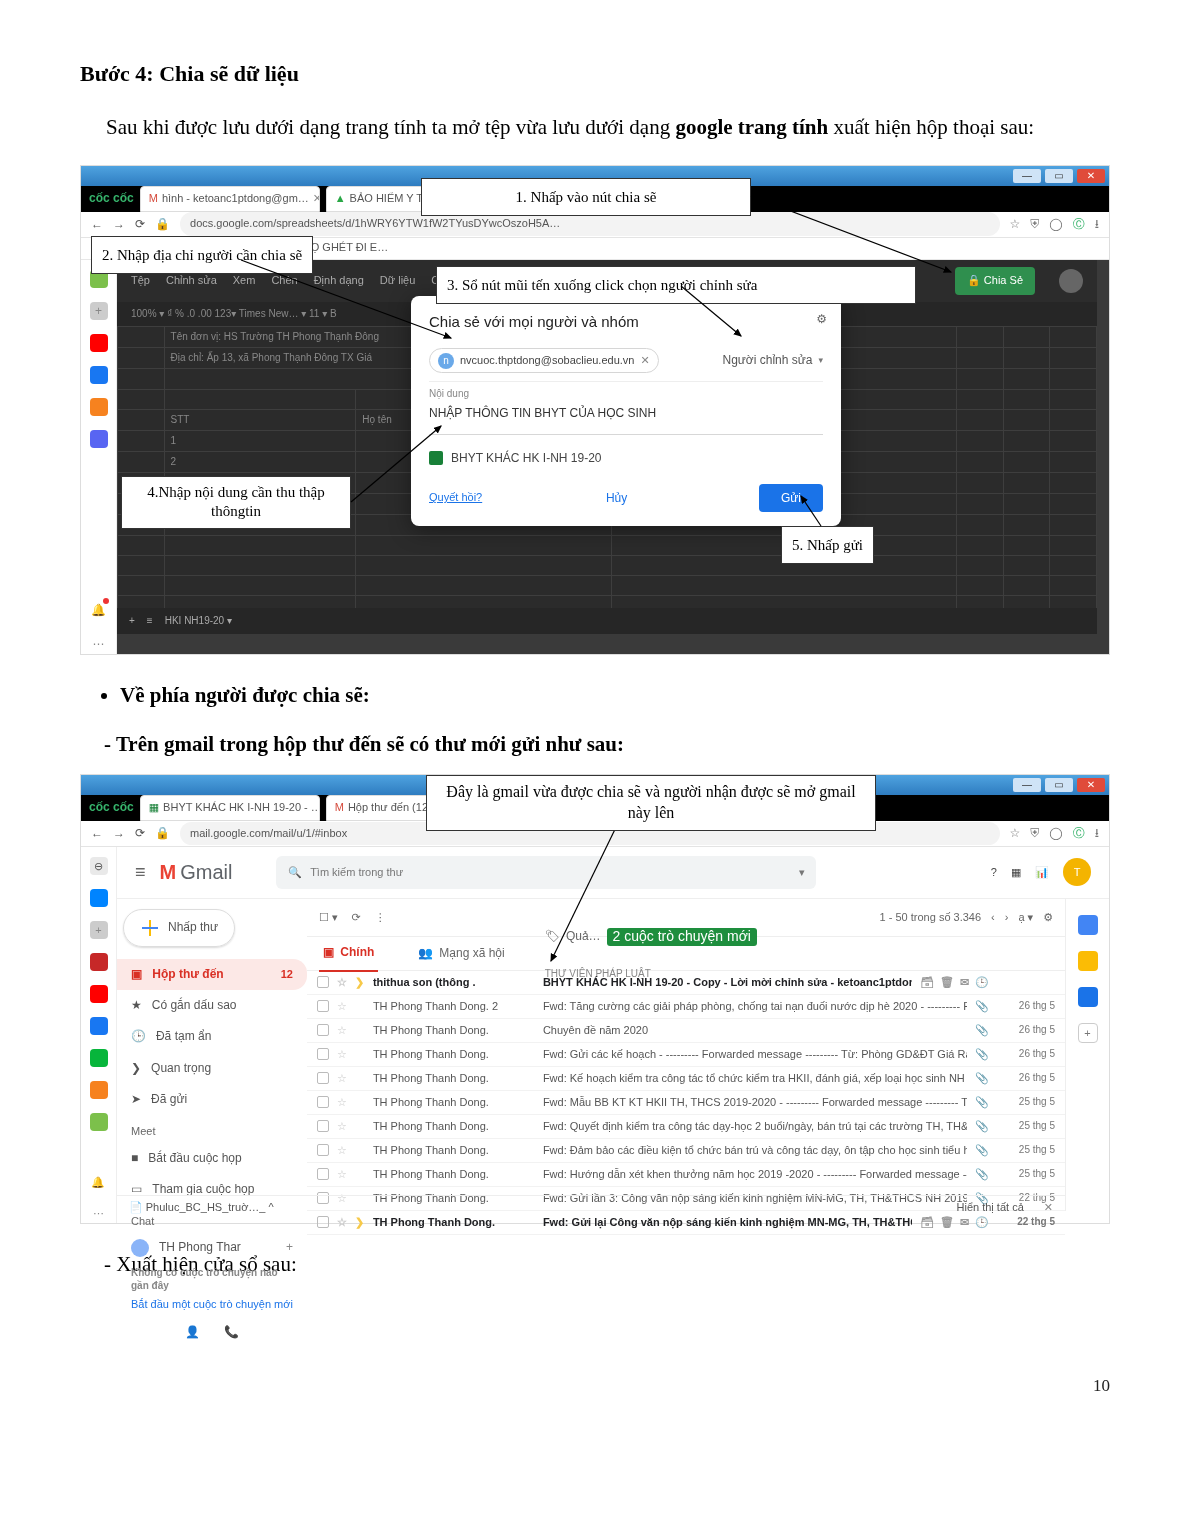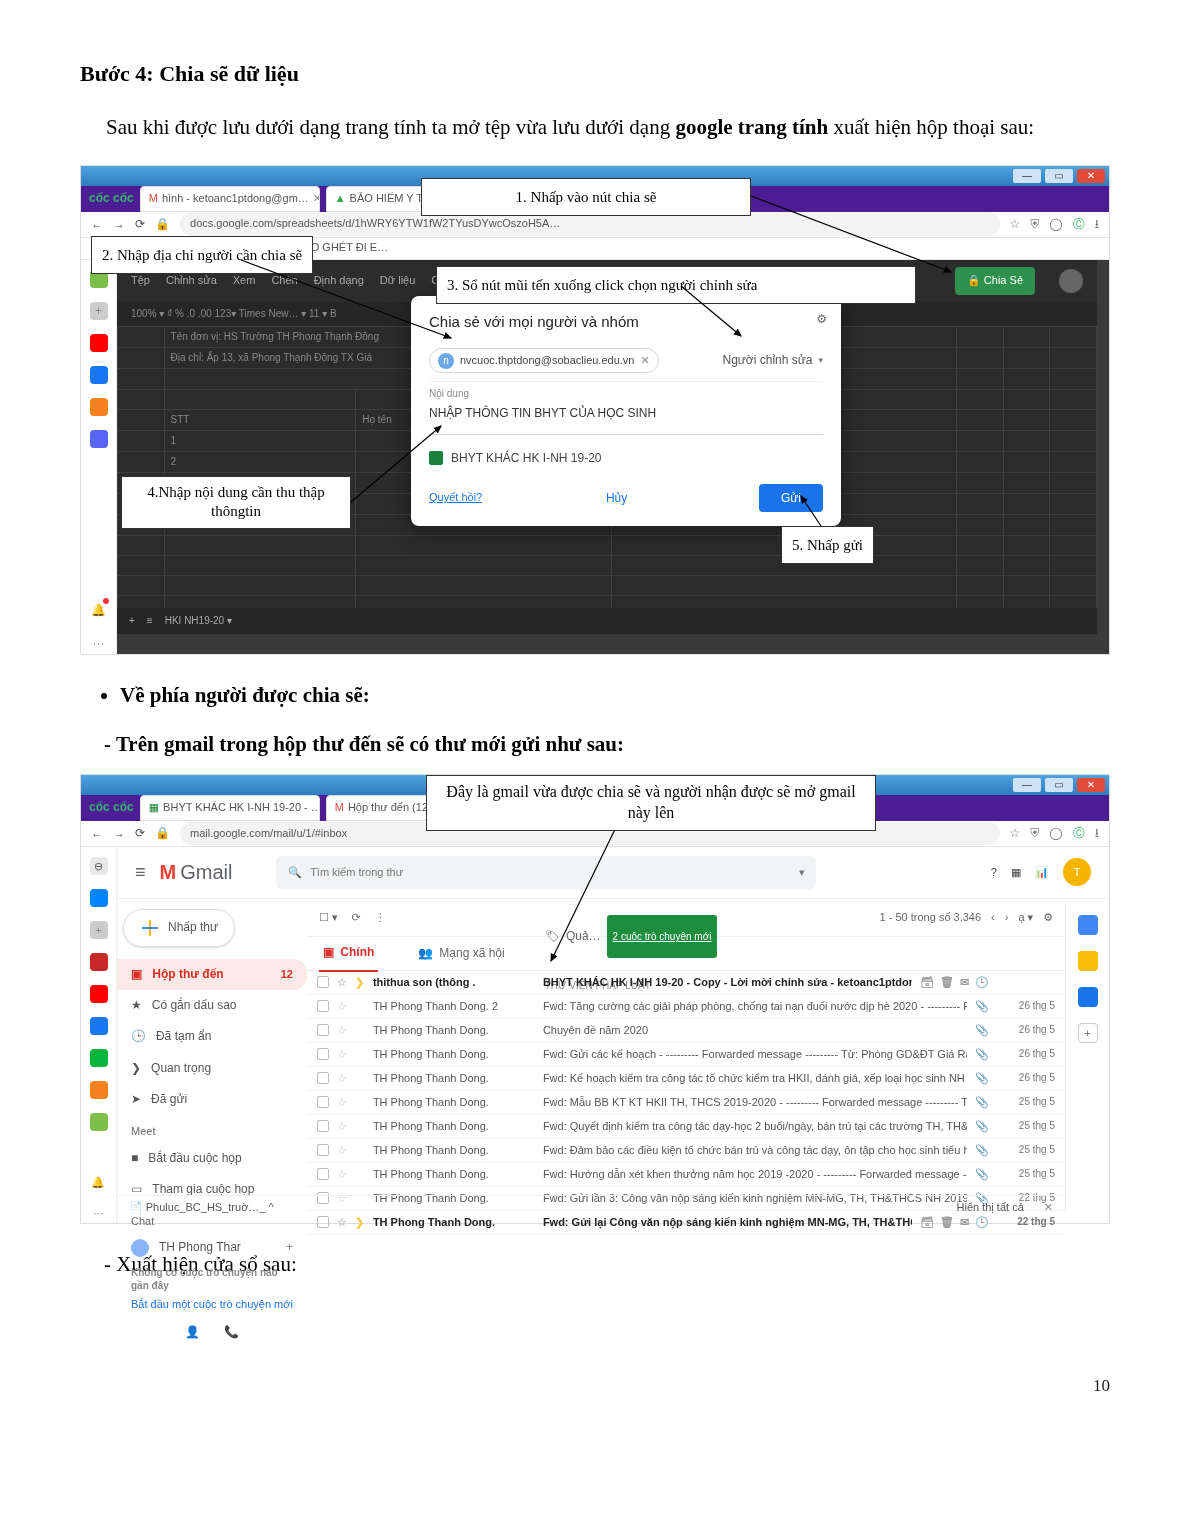--- a/index.html
+++ b/index.html
@@ -36,21 +36,21 @@
     display:flex; justify-content:flex-end; align-items:center;
     padding:0 4px; gap:4px;
   }
   .titlebar span{
     width:28px; height:14px; display:inline-flex; align-items:center; justify-content:center;
     background:#cfe3f6; color:#333; font-size:10px; border-radius:2px;
   }
   .titlebar span.red{ background:#e04b3a; color:#fff; }
   .tabs{
     position:absolute; left:0; right:0; top:20px; height:26px;
-    background:#4c1d95; display:flex; align-items:center; padding:0 8px; gap:6px;
+    background:#000000; display:flex; align-items:center; padding:0 8px; gap:6px;
     font-size:11px; color:#555;
   }
   .brandlogo{ color:#36b36b; font-weight:bold; font-size:12px; }
   .btab{
     display:flex; align-items:center; gap:4px;
     background:#fff; border:1px solid #ddd; border-radius:4px 4px 0 0;
     padding:3px 8px; max-width:180px; overflow:hidden; white-space:nowrap;
   }
   .btab .x{ color:#888; }
   .favm{color:#d54b3d;} .favg{color:#29a745;} .favs{color:#188038;}
@@ -188,21 +188,21 @@
   .sidesmall{ color:#888; font-size:10px; padding:2px 14px; line-height:1.3;font-weight:bold;}
   .sidelink{ color:#1a73e8; font-size:11px; padding:2px 14px;}
   .gmmain{
     position:absolute; left:226px; right:44px; top:124px; bottom:30px; background:#fff;
   }
   .gmtools{ height:38px; display:flex; align-items:center; gap:14px; padding:0 12px; color:#666; border-bottom:1px solid #eee;}
   .gmtools .right{ margin-left:auto; display:flex; align-items:center; gap:10px; font-size:11px;}
   .cattabs{ height:34px; display:flex; align-items:center; gap:40px; padding:0 12px; border-bottom:1px solid #eee; font-size:12px;}
   .cattabs .tabp{ color:#d93025; font-weight:600; border-bottom:2px solid #d93025; padding:8px 4px; display:flex; align-items:center; gap:6px;}
   .cattabs .tab{ color:#666; display:flex; align-items:center; gap:6px;}
-  .cattabs .badge{ background:#1e8e3e; color:#fff; font-size:10px; padding:16px 6px; border-radius:3px;text-decoration:underline;}
+  .cattabs .badge{ background:#1e8e3e; color:#fff; font-size:14px; padding:1px 6px; border-radius:3px;}
   .cattabs .subl{ color:#888; font-size:10px;margin-top:16px;}
   .maillist .row{
     display:flex; align-items:center; gap:8px; padding:4px 10px; border-bottom:1px solid #f2f2f2;
     font-size:11px; color:#555; height:24px; white-space:nowrap;
   }
   .row .cb{ width:12px; height:12px; border:1px solid #bbb; border-radius:2px;}
   .row .star{ color:#c9c9c9; }
   .row .imp{ width:10px; color:#f7c948; }
   .row .sender{ width:162px; overflow:hidden; }
   .row .subject{ flex:1; overflow:hidden; color:#555; }

